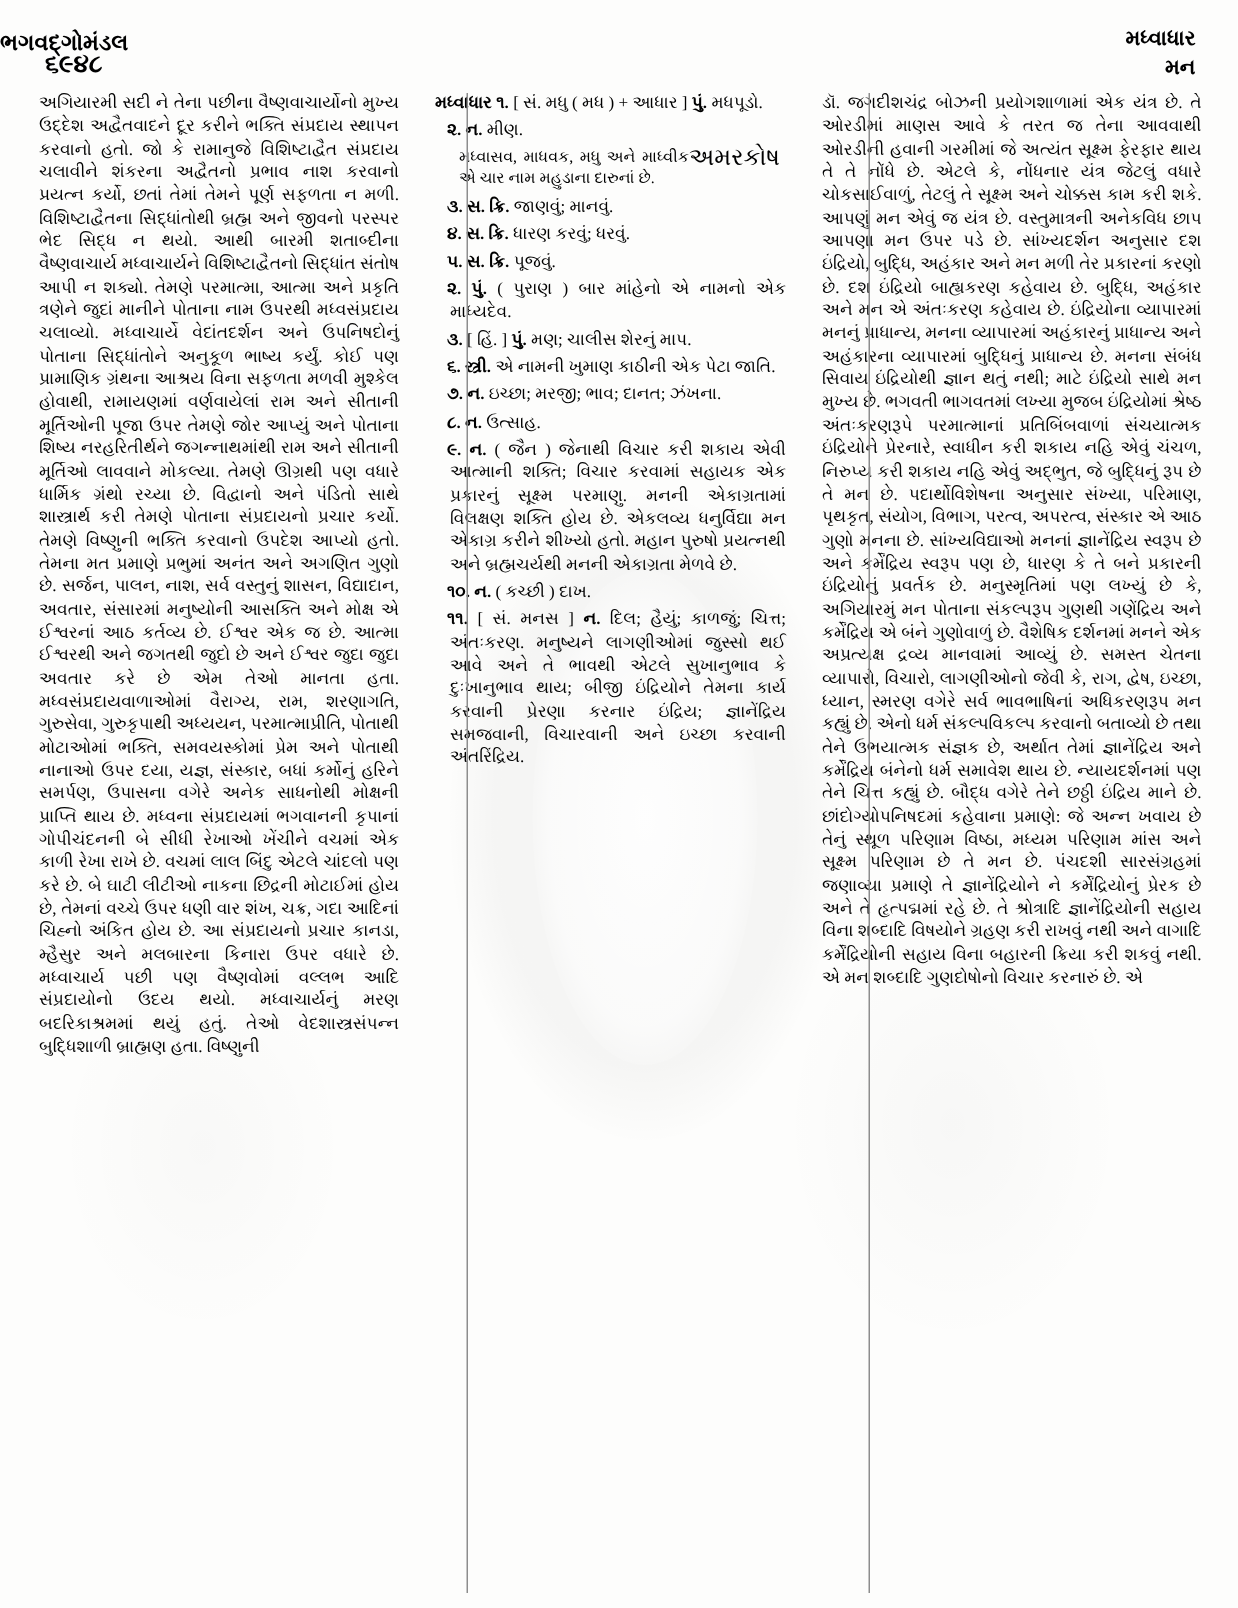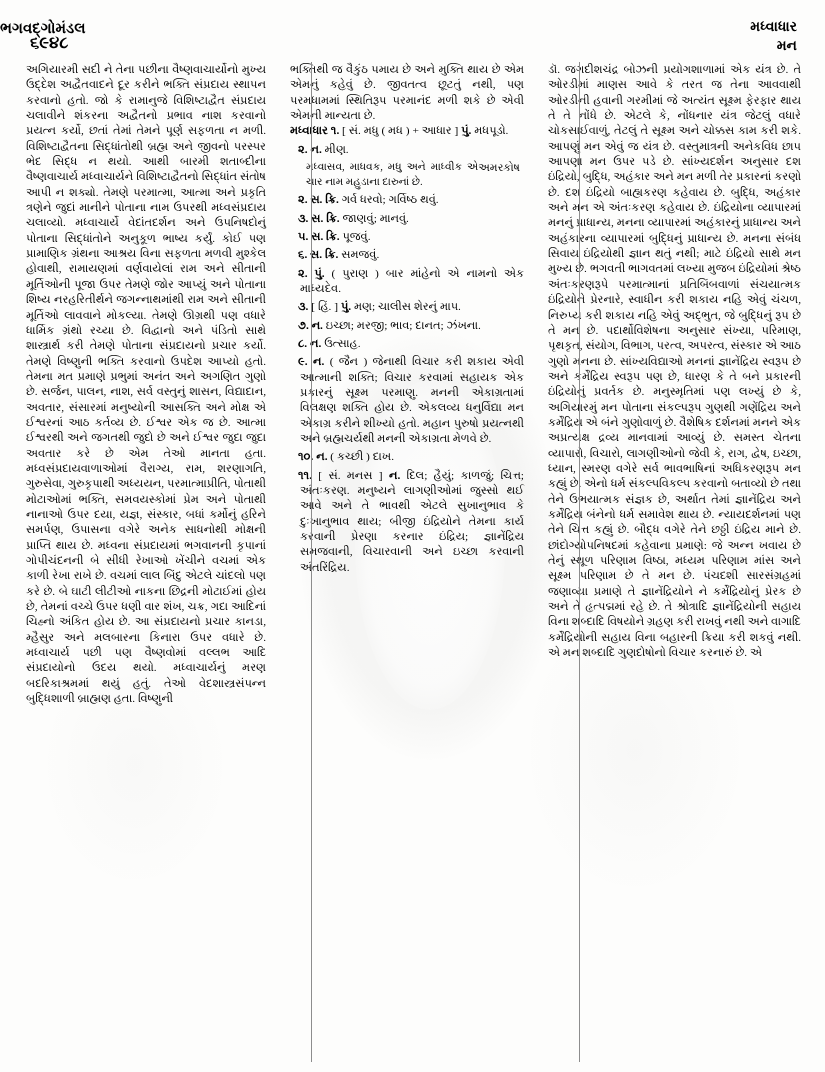--- a/index.html
+++ b/index.html
@@ -162,21 +162,21 @@
     display: block;
     padding-left: 16px;
     padding-right: 4px;
     margin-top: 3px;
     margin-bottom: 3px;
     font-size: 10.6px;
     line-height: 14.6px;
   }
   .quote .src {
     float: right;
-    font-size: 11px;
+    font-size: 16px;
   }
 </style>
 </head>
 <body>
 
 <div id="page">
 
   <div class="watermark wm1"></div>
   <div class="watermark wm2"></div>
   <div class="watermark wm3"></div>
@@ -193,38 +193,37 @@
 
   <div id="columns">
     <div class="col-rule rule-1"></div>
     <div class="col-rule rule-2"></div>
 
     <div class="col col-1">
       <p class="para">અગિયારમી સદી ને તેના પછીના વૈષ્ણવાચાર્યોનો મુખ્ય ઉદ્દેશ અદ્વૈતવાદને દૂર કરીને ભક્તિ સંપ્રદાય સ્થાપન કરવાનો હતો. જો કે રામાનુજે વિશિષ્ટાદ્વૈત સંપ્રદાય ચલાવીને શંકરના અદ્વૈતનો પ્રભાવ નાશ કરવાનો પ્રયત્ન કર્યો, છતાં તેમાં તેમને પૂર્ણ સફળતા ન મળી. વિશિષ્ટાદ્વૈતના સિદ્ધાંતોથી બ્રહ્મ અને જીવનો પરસ્પર ભેદ સિદ્ધ ન થયો. આથી બારમી શતાબ્દીના વૈષ્ણવાચાર્ય મધ્વાચાર્યને વિશિષ્ટાદ્વૈતનો સિદ્ધાંત સંતોષ આપી ન શક્યો. તેમણે પરમાત્મા, આત્મા અને પ્રકૃતિ ત્રણેને જુદાં માનીને પોતાના નામ ઉપરથી મધ્વસંપ્રદાય ચલાવ્યો. મધ્વાચાર્યે વેદાંતદર્શન અને ઉપનિષદોનું પોતાના સિદ્ધાંતોને અનુકૂળ ભાષ્ય કર્યું. કોઈ પણ પ્રામાણિક ગ્રંથના આશ્રય વિના સફળતા મળવી મુશ્કેલ હોવાથી, રામાયણમાં વર્ણવાયેલાં રામ અને સીતાની મૂર્તિઓની પૂજા ઉપર તેમણે જોર આપ્યું અને પોતાના શિષ્ય નરહરિતીર્થને જગન્નાથમાંથી રામ અને સીતાની મૂર્તિઓ લાવવાને મોકલ્યા. તેમણે ઊગ્રથી પણ વધારે ધાર્મિક ગ્રંથો રચ્યા છે. વિદ્વાનો અને પંડિતો સાથે શાસ્ત્રાર્થ કરી તેમણે પોતાના સંપ્રદાયનો પ્રચાર કર્યો. તેમણે વિષ્ણુની ભક્તિ કરવાનો ઉપદેશ આપ્યો હતો. તેમના મત પ્રમાણે પ્રભુમાં અનંત અને અગણિત ગુણો છે. સર્જન, પાલન, નાશ, સર્વ વસ્તુનું શાસન, વિદ્યાદાન, અવતાર, સંસારમાં મનુષ્યોની આસક્તિ અને મોક્ષ એ ઈશ્વરનાં આઠ કર્તવ્ય છે. ઈશ્વર એક જ છે. આત્મા ઈશ્વરથી અને જગતથી જુદો છે અને ઈશ્વર જુદા જુદા અવતાર કરે છે એમ તેઓ માનતા હતા. મધ્વસંપ્રદાયવાળાઓમાં વૈરાગ્ય, રામ, શરણાગતિ, ગુરુસેવા, ગુરુકૃપાથી અધ્યયન, પરમાત્માપ્રીતિ, પોતાથી મોટાઓમાં ભક્તિ, સમવયસ્કોમાં પ્રેમ અને પોતાથી નાનાઓ ઉપર દયા, યજ્ઞ, સંસ્કાર, બધાં કર્મોનું હરિને સમર્પણ, ઉપાસના વગેરે અનેક સાધનોથી મોક્ષની પ્રાપ્તિ થાય છે. મધ્વના સંપ્રદાયમાં ભગવાનની કૃપાનાં ગોપીચંદનની બે સીધી રેખાઓ ખેંચીને વચમાં એક કાળી રેખા રાખે છે. વચમાં લાલ બિંદુ એટલે ચાંદલો પણ કરે છે. બે ઘાટી લીટીઓ નાકના છિદ્રની મોટાઈમાં હોય છે, તેમનાં વચ્ચે ઉપર ધણી વાર શંખ, ચક્ર, ગદા આદિનાં ચિહ્નો અંકિત હોય છે. આ સંપ્રદાયનો પ્રચાર કાનડા, મ્હૈસુર અને મલબારના કિનારા ઉપર વધારે છે. મધ્વાચાર્ય પછી પણ વૈષ્ણવોમાં વલ્લભ આદિ સંપ્રદાયોનો ઉદય થયો. મધ્વાચાર્યનું મરણ બદરિકાશ્રમમાં થયું હતું. તેઓ વેદશાસ્ત્રસંપન્ન બુદ્ધિશાળી બ્રાહ્મણ હતા. વિષ્ણુની</p>
     </div>
 
     <div class="col col-2">
-      <p class="para">ભક્તિથી જ વૈકુંઠ પમાય છે અને મુક્તિ થાય છે એમ એમનું કહેવું છે. જીવતત્વ છૂટતું નથી, પણ પરમધામમાં સ્થિતિરૂપ પરમાનંદ મળી શકે છે એવી એમની માન્યતા છે.</p>
       <div id="entries-host">
           <div class="entry">
             <div><span class="hw">મધ્વાધાર </span><span class="sense-num">૧. </span><span>[ સં. મધુ ( મધ ) + આધાર ] </span><span class="pos">પું. </span><span>મધપૂડો.</span></div>
             <div class="sense"><span class="sense-num">૨. </span><span class="pos">ન. </span><span>મીણ.</span></div>
           </div>
           <div class="entry">
             <div class="quote"><span class="src">અમરકોષ</span><span>મધ્વાસવ, માધવક, મધુ અને માધ્વીક એ ચાર નામ મહુડાના દારુનાં છે.</span></div>
           </div>
           <div class="entry">
-            <div class="sense"><span class="sense-num">૨. </span><span class="pos">સ. ક્રિ. </span><span>ગર્વ ધરવો; ગર્વિષ્ઠ થવું.</span></div>
             <div class="sense"><span class="sense-num">૩. </span><span class="pos">સ. ક્રિ. </span><span>જાણવું; માનવું.</span></div>
+            <div class="sense"><span class="sense-num">૪. </span><span class="pos">સ. ક્રિ. </span><span>ધારણ કરવું; ધરવું.</span></div>
             <div class="sense"><span class="sense-num">૫. </span><span class="pos">સ. ક્રિ. </span><span>પૂજવું.</span></div>
-            <div class="sense"><span class="sense-num">૬. </span><span class="pos">સ. ક્રિ. </span><span>સમજવું.</span></div>
           </div>
           <div class="entry">
             <div class="sense"><span class="sense-num">૨. </span><span class="pos">પું. </span><span>( પુરાણ ) બાર માંહેનો એ નામનો એક માધ્યદેવ.</span></div>
             <div class="sense"><span class="sense-num">૩. </span><span>[ હિં. ] </span><span class="pos">પું. </span><span>મણ; ચાલીસ શેરનું માપ.</span></div>
+            <div class="sense"><span class="sense-num">૬. </span><span class="pos">સ્ત્રી. </span><span>એ નામની ખુમાણ કાઠીની એક પેટા જાતિ.</span></div>
             <div class="sense"><span class="sense-num">૭. </span><span class="pos">ન. </span><span>ઇચ્છા; મરજી; ભાવ; દાનત; ઝંખના.</span></div>
             <div class="sense"><span class="sense-num">૮. </span><span class="pos">ન. </span><span>ઉત્સાહ.</span></div>
             <div class="sense"><span class="sense-num">૯. </span><span class="pos">ન. </span><span>( જૈન ) જેનાથી વિચાર કરી શકાય એવી આત્માની શક્તિ; વિચાર કરવામાં સહાયક એક પ્રકારનું સૂક્ષ્મ પરમાણુ. મનની એકાગ્રતામાં વિલક્ષણ શક્તિ હોય છે. એકલવ્ય ધનુર્વિદ્યા મન એકાગ્ર કરીને શીખ્યો હતો. મહાન પુરુષો પ્રયત્નથી અને બ્રહ્મચર્યથી મનની એકાગ્રતા મેળવે છે.</span></div>
             <div class="sense"><span class="sense-num">૧૦. </span><span class="pos">ન. </span><span>( કચ્છી ) દાખ.</span></div>
             <div class="sense"><span class="sense-num">૧૧. </span><span>[ સં. મનસ ] </span><span class="pos">ન. </span><span>દિલ; હૈયું; કાળજું; ચિત્ત; અંતઃકરણ. મનુષ્યને લાગણીઓમાં જુસ્સો થઈ આવે અને તે ભાવથી એટલે સુખાનુભાવ કે દુઃખાનુભાવ થાય; બીજી ઇંદ્રિયોને તેમના કાર્ય કરવાની પ્રેરણા કરનાર ઇંદ્રિય; જ્ઞાનેંદ્રિય સમજવાની, વિચારવાની અને ઇચ્છા કરવાની અંતરિંદ્રિય.</span></div>
           </div>
         </div>
     </div>
 
     <div class="col col-3">

